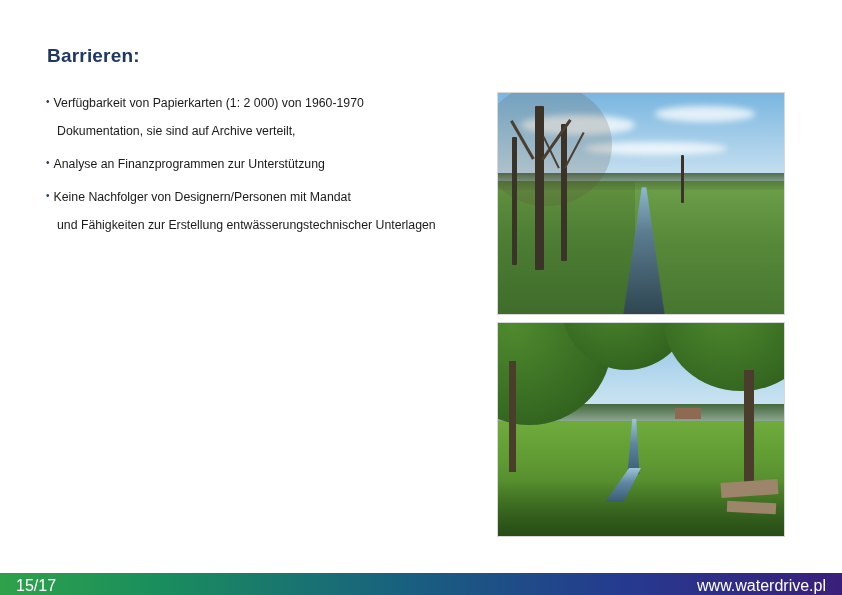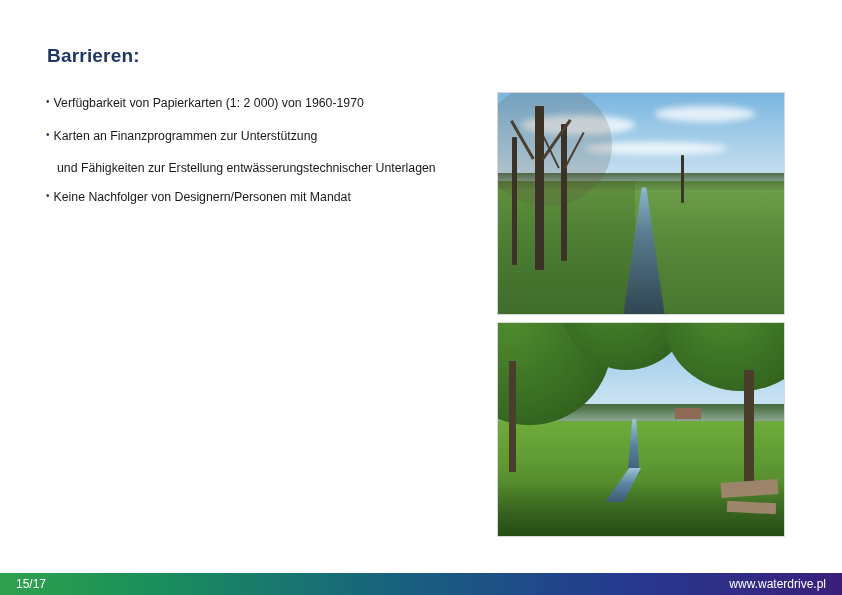--- a/index.html
+++ b/index.html
@@ -154,50 +154,51 @@
     position: absolute;
     left: 0; bottom: 0;
     width: 842px;
     height: 22px;
     background: linear-gradient(90deg, #2FA14B 0%, #1a8f5c 18%, #18607f 48%, #253a8f 74%, #3a1f7a 100%);
   }
   .footer-left {
     position: absolute;
     left: 16px; top: 4px;
     color: #ffffff;
-    font-size: 12px;
+    font-size: 16px;
   }
   .footer-right {
     position: absolute;
     right: 16px; top: 4px;
     color: #ffffff;
-    font-size: 12px;
+    font-size: 16px;
   }
 </style>
 </head>
 <body>
 
 <div class="slide">
 
   <div class="slide-title">Barrieren:</div>
 
   <div class="bullets">
 
 
     <div class="bullet">
       <div class="bullet-line first">Verfügbarkeit von Papierkarten (1: 2 000) von 1960-1970</div>
+      <div class="bullet-line cont">Dokumentation, sie sind auf Archive verteilt,</div>
     </div>
 
     <div class="bullet">
-      <div class="bullet-line first">Karten an Finanzprogrammen zur Unterstützung</div>
+      <div class="bullet-line first">Analyse an Finanzprogrammen zur Unterstützung</div>
     </div>
 
     <div class="bullet">
+      <div class="bullet-line first">Keine Nachfolger von Designern/Personen mit Mandat</div>
       <div class="bullet-line cont">und Fähigkeiten zur Erstellung entwässerungstechnischer Unterlagen</div>
-      <div class="bullet-line first">Keine Nachfolger von Designern/Personen mit Mandat</div>
     </div>
 
 
   </div>
 
   <div class="photos">
 
     <div class="photo top">
       <div class="p1-sky"></div>
       <div class="p1-cloud" style="left:8%;top:10%;width:40%;height:9%;"></div>

